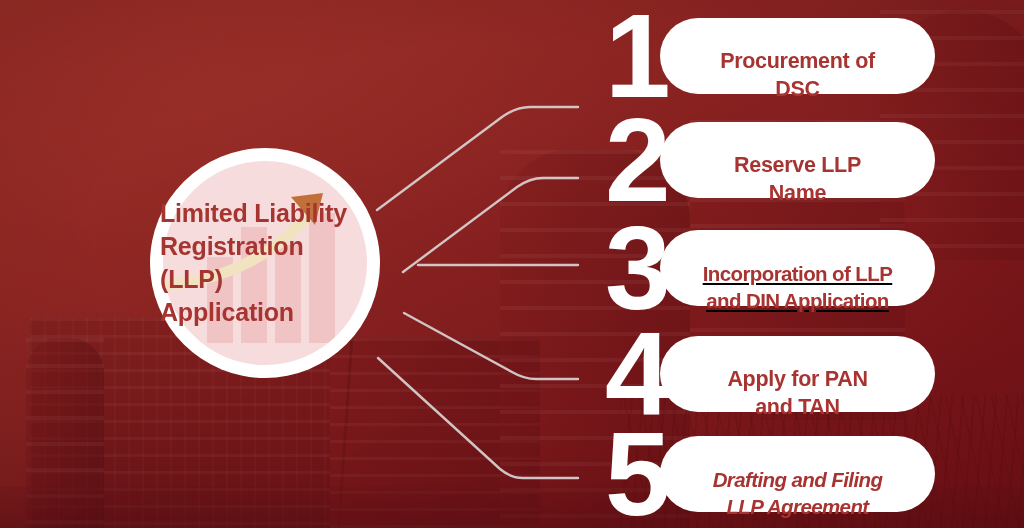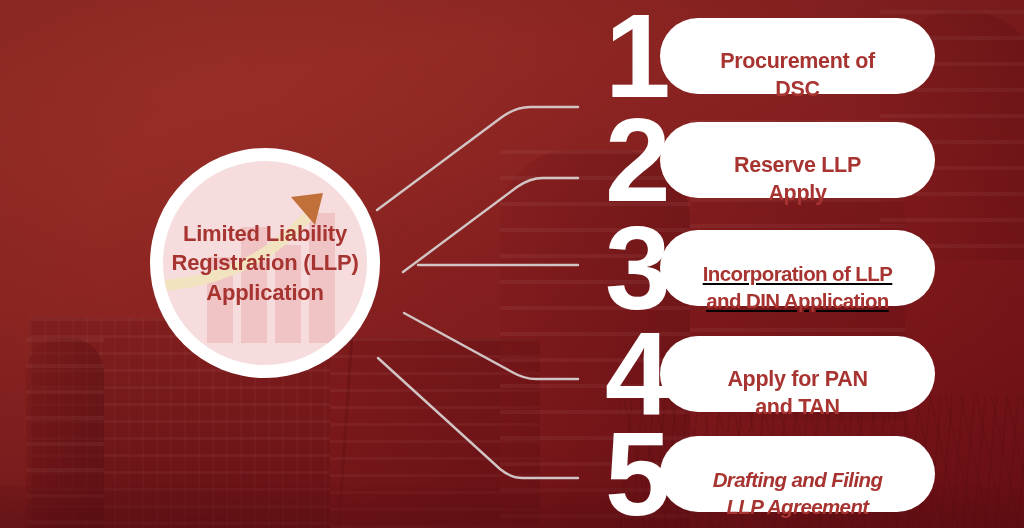--- a/index.html
+++ b/index.html
@@ -105,22 +105,22 @@
     position:absolute; left:150px; top:148px; width:230px; height:230px;
     border-radius:50%; background:#ffffff;
     display:flex; align-items:center; justify-content:center;
   }
   .hub-inner {
     position:absolute; left:13px; top:13px; width:204px; height:204px;
     border-radius:50%; background:#F6DCDC; overflow:hidden;
   }
   .hub-chart { position:absolute; left:0; top:0; width:204px; height:204px; }
   .hub-text {
-    position:relative; z-index:3; text-align:center;
-    color:#A63431; font-weight:bold; font-size:22px; line-height:1.33;
+    position:relative; z-index:3; 
+    color:#A63431; font-weight:bold; font-size:25px; line-height:1.33;
     letter-spacing:-0.2px; width:210px;
   }
 
   
   .step { position:absolute; display:flex; align-items:center; }
   .step-num {
     position:absolute; left:0; top:50%; transform:translateY(-50%);
     color:#ffffff; font-weight:bold; font-size:118px; line-height:0.78;
     z-index:3; letter-spacing:-4px;
   }
@@ -206,21 +206,21 @@
     <div class="step-pill" style="top:12px; width:275px;">
       <span class="step-label">Procurement of
 DSC</span>
     </div>
   </div>
 
   <div class="step" style="left:605px; top:110px; width:290px; height:100px;">
     <span class="step-num">2</span>
     <div class="step-pill" style="top:12px; width:275px;">
       <span class="step-label">Reserve LLP
-Apply</span>
+Name</span>
     </div>
   </div>
 
   <div class="step" style="left:605px; top:218px; width:290px; height:100px;">
     <span class="step-num">3</span>
     <div class="step-pill" style="top:12px; width:275px;text-decoration:underline;">
       <span class="step-label wide">Incorporation of LLP
 and DIN Application</span>
     </div>
   </div>

